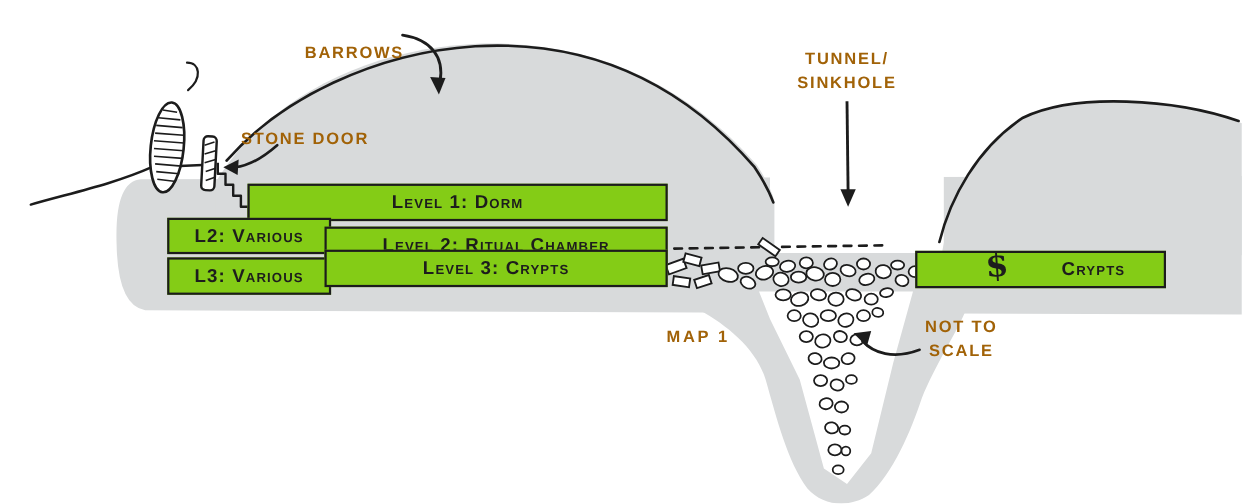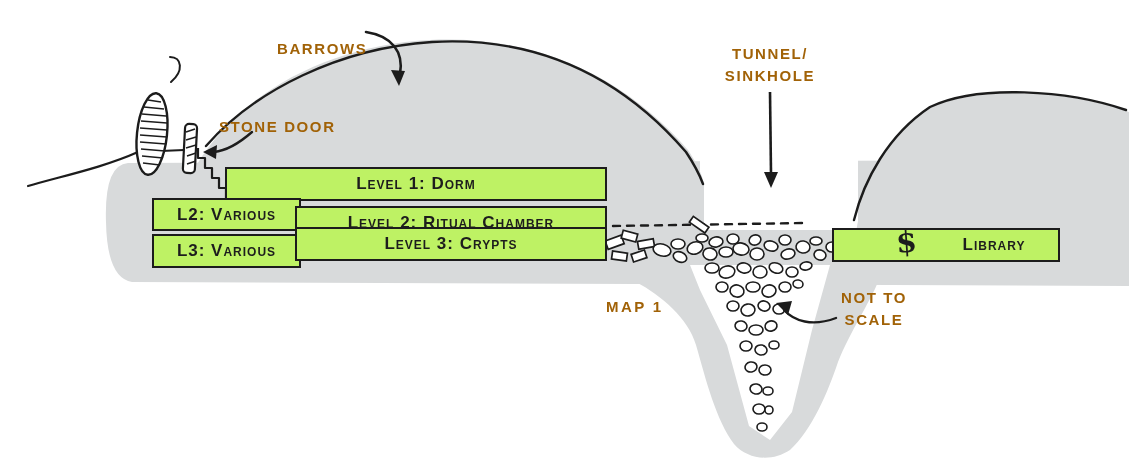--- a/index.html
+++ b/index.html
@@ -7,21 +7,21 @@
     position:relative;width:1129px;height:458px;background:#ffffff;overflow:hidden;
     font-family:"Liberation Sans", sans-serif;color:#1d1d1d;
   }
   #drawing{position:absolute;top:0;left:0;}
   .lbl{
     position:absolute;font-weight:700;font-size:15px;letter-spacing:1.6px;
     line-height:1.45;white-space:pre-line;color:#a16207;
   }
   .center{text-align:center;}
   .box{
-    position:absolute;background:#bef264;border:2px solid #1c1c1c;
+    position:absolute;background:#84cc16;border:2px solid #1c1c1c;
     display:flex;align-items:center;justify-content:center;
     font-weight:700;font-size:17px;font-variant:small-caps;letter-spacing:1px;
   }
   .dollar{
     position:absolute;font-weight:700;font-size:30px;transform:rotate(-4deg);
     font-family:"DejaVu Serif", serif;line-height:1;
   }
   .crypts-label{
     position:absolute;left:96px;top:0;width:128px;height:100%;
     display:flex;align-items:center;justify-content:center;
@@ -205,17 +205,17 @@
   <div class="box" style="left:152px;top:234px;width:145px;height:30px;">
     <span>L3: Various</span>
   </div>
   <div class="box" style="left:295px;top:227px;width:308px;height:30px;">
     <span>Level 3: Crypts</span>
   </div>
 
   <div class="box" style="left:832px;top:228px;width:224px;height:30px;justify-content:flex-start;">
     <span class="dollar" style="left:62px;top:-3px;">$</span>
     <span class="crypts-label">
-      <span>Library</span>
+      <span>Crypts</span>
     </span>
   </div>
 
 </div>
 
 </body></html>

